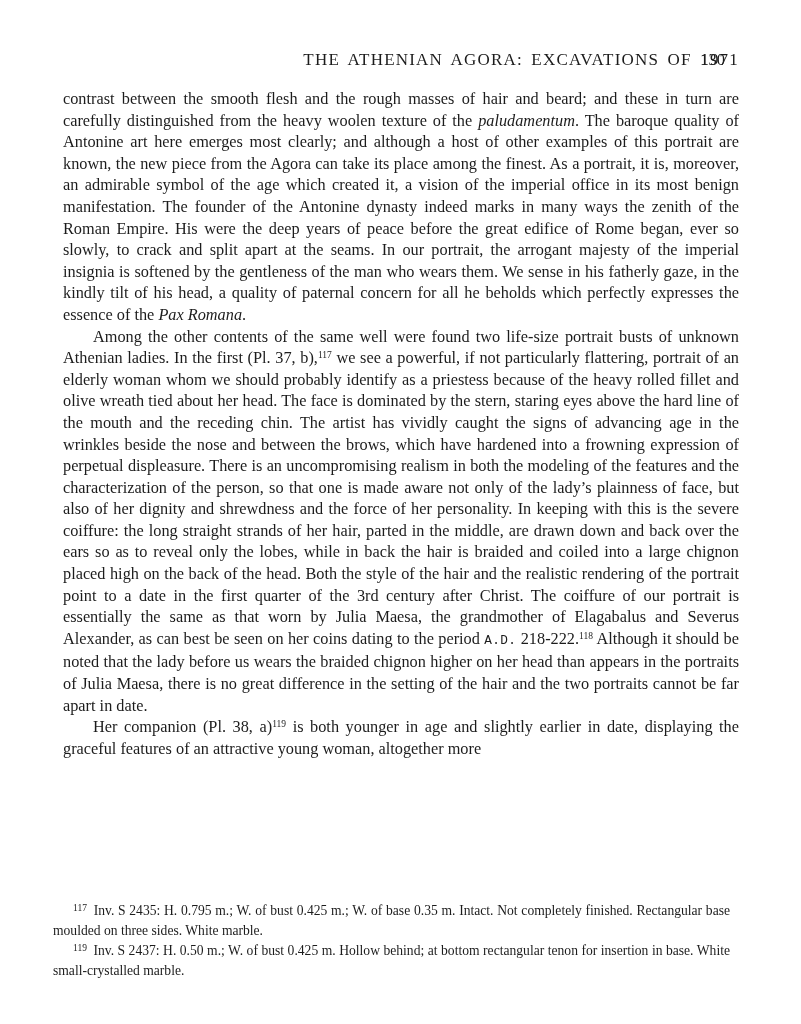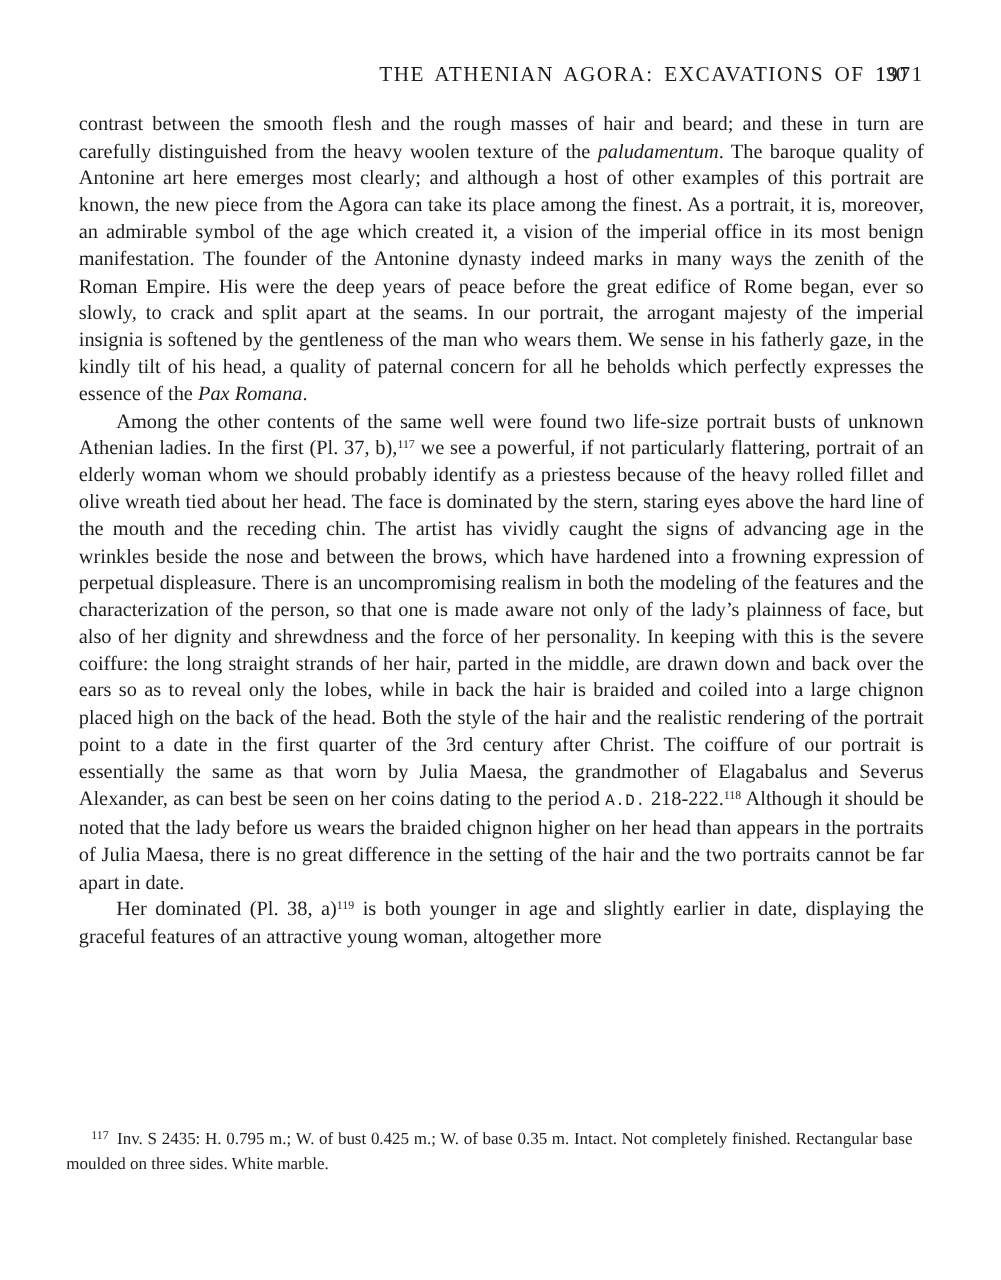--- a/index.html
+++ b/index.html
@@ -77,19 +77,20 @@
 
 <div class="page">
   <div class="column">
     <div class="running-head">
       <span class="title">THE ATHENIAN AGORA: EXCAVATIONS OF 1971</span>
       <span class="pagenum">130</span>
     </div>
     <div class="body-text">
         <p class="para"><span>contrast between the smooth flesh and the rough masses of hair and beard; and these in turn are carefully distinguished from the heavy woolen texture of the </span><span class="italic">paludamentum</span><span>. The baroque quality of Antonine art here emerges most clearly; and although a host of other examples of this portrait are known, the new piece from the Agora can take its place among the finest. As a portrait, it is, moreover, an admirable symbol of the age which created it, a vision of the imperial office in its most benign manifestation. The founder of the Antonine dynasty indeed marks in many ways the zenith of the Roman Empire. His were the deep years of peace before the great edifice of Rome began, ever so slowly, to crack and split apart at the seams. In our portrait, the arrogant majesty of the imperial insignia is softened by the gentleness of the man who wears them. We sense in his fatherly gaze, in the kindly tilt of his head, a quality of paternal concern for all he beholds which perfectly expresses the essence of the </span><span class="italic">Pax Romana</span><span>.</span></p>
         <p class="para indent"><span>Among the other contents of the same well were found two life-size portrait busts of unknown Athenian ladies. In the first (Pl. 37, b),</span><sup class="fn-ref">117</sup><span> we see a powerful, if not particularly flattering, portrait of an elderly woman whom we should probably identify as a priestess because of the heavy rolled fillet and olive wreath tied about her head. The face is dominated by the stern, staring eyes above the hard line of the mouth and the receding chin. The artist has vividly caught the signs of advancing age in the wrinkles beside the nose and between the brows, which have hardened into a frowning expression of perpetual displeasure. There is an uncompromising realism in both the modeling of the features and the characterization of the person, so that one is made aware not only of the lady’s plainness of face, but also of her dignity and shrewdness and the force of her personality. In keeping with this is the severe coiffure: the long straight strands of her hair, parted in the middle, are drawn down and back over the ears so as to reveal only the lobes, while in back the hair is braided and coiled into a large chignon placed high on the back of the head. Both the style of the hair and the realistic rendering of the portrait point to a date in the first quarter of the 3rd century after Christ. The coiffure of our portrait is essentially the same as that worn by Julia Maesa, the grandmother of Elagabalus and Severus Alexander, as can best be seen on her coins dating to the period </span><span class="smallcaps">A.D.</span><span> 218-222.</span><sup class="fn-ref">118</sup><span> Although it should be noted that the lady before us wears the braided chignon higher on her head than appears in the portraits of Julia Maesa, there is no great difference in the setting of the hair and the two portraits cannot be far apart in date.</span></p>
-        <p class="para indent"><span>Her dominated (Pl. 38, a)</span><sup class="fn-ref">119</sup><span> is both younger in age and slightly earlier in date, displaying the graceful features of an attractive young woman, altogether more</span></p>
+        <p class="para indent"><span>Her companion (Pl. 38, a)</span><sup class="fn-ref">119</sup><span> is both younger in age and slightly earlier in date, displaying the graceful features of an attractive young woman, altogether more</span></p>
       </div>
   </div>
   <div class="footnotes">
       <p class="footnote"><sup class="fn-num">117</sup><span> Inv. S 2435: H. 0.795 m.; W. of bust 0.425 m.; W. of base 0.35 m. Intact. Not completely finished. Rectangular base moulded on three sides. White marble.</span></p>
+      <p class="footnote"><sup class="fn-num">119</sup><span> Inv. S 2437: H. 0.50 m.; W. of bust 0.425 m. Hollow behind; at bottom rectangular tenon for insertion in base. White small-crystalled marble.</span></p>
     </div>
 </div>
 
 </body></html>

